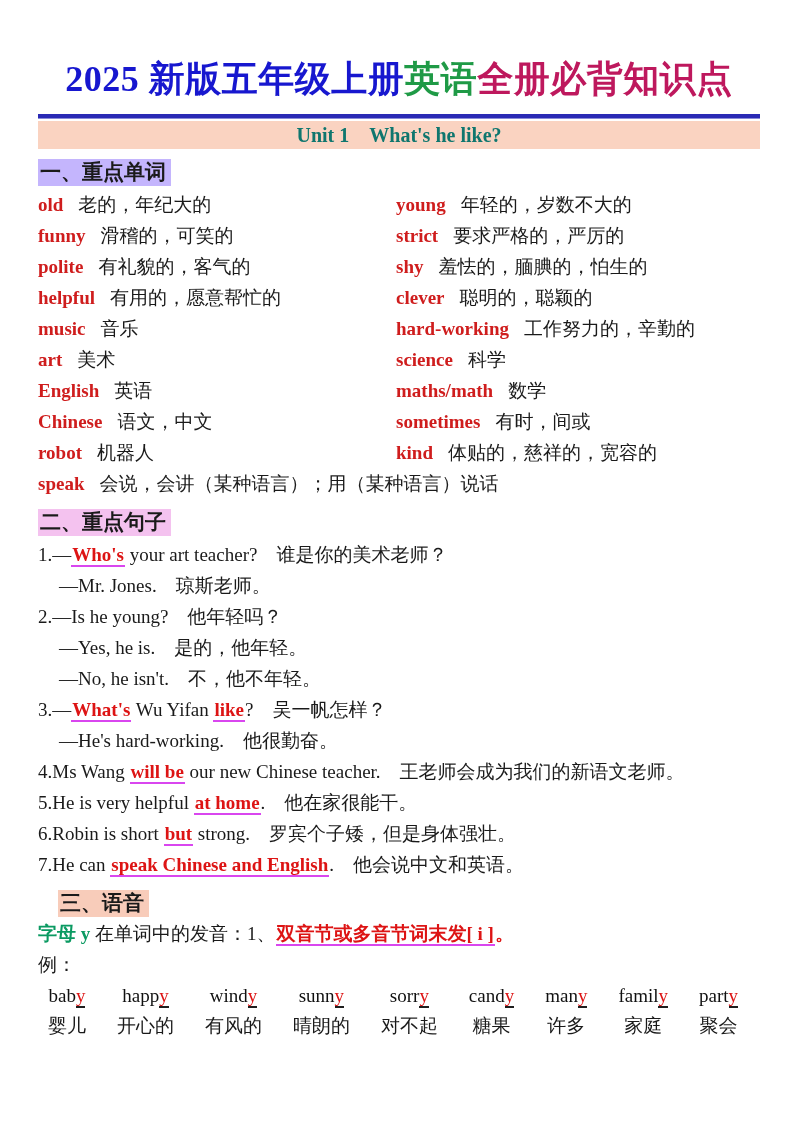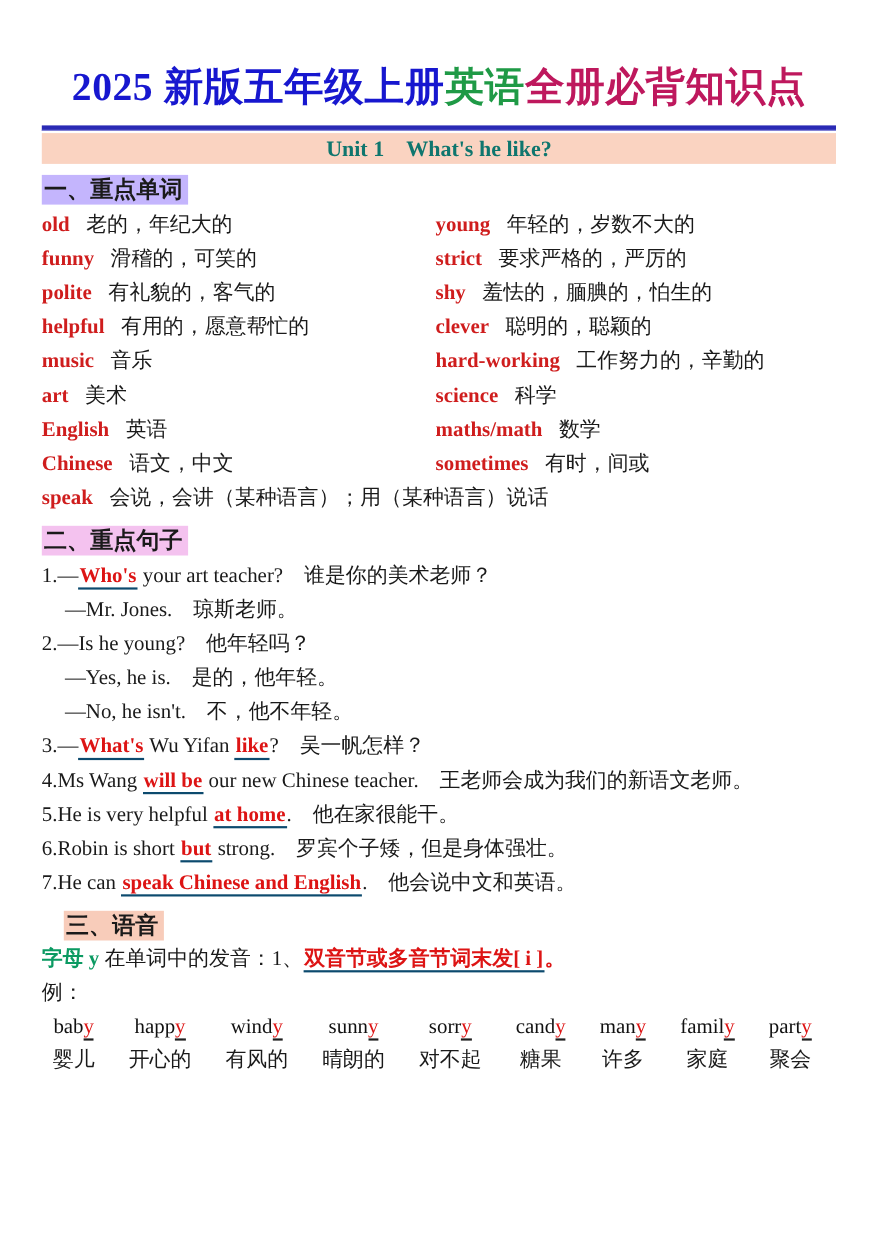--- a/index.html
+++ b/index.html
@@ -33,21 +33,21 @@
   
   .vocab-rows{font-size:19px;margin-top:2px;}
   .vocab-row{display:grid;grid-template-columns:358px 1fr;line-height:31px;}
   .vocab-cell .en{color:#cf1d1d;font-weight:bold;margin-right:15px;}
   .vocab-full{font-size:19px;line-height:31px;}
   .vocab-full .en{color:#cf1d1d;font-weight:bold;margin-right:15px;}
   
   .sentences{font-size:19px;margin-top:2px;}
   .line{line-height:31px;}
   .line.indent{padding-left:21px;}
-  .seg-red-u{color:#dd1414;font-weight:bold;border-bottom:2px solid #0c4a6e;padding:0 1px;}
+  .seg-red-u{color:#dd1414;font-weight:bold;border-bottom:2px solid #d946ef;padding:0 1px;}
   .seg-green{color:#0b9a62;font-weight:bold;}
   .seg-red{color:#dd1414;font-weight:bold;}
   
   .phonics-intro{font-size:19px;line-height:31px;}
   .example-label{font-size:19px;line-height:31px;}
   .word-table{
     display:flex;justify-content:space-between;
     padding:0 22px 0 10px;font-size:19px;margin-top:1px;
   }
   .word-col{text-align:center;}
@@ -100,37 +100,42 @@
         <div class="vocab-cell"><span class="en">science</span><span class="zh">科学</span></div>
       </div>
       <div class="vocab-row">
         <div class="vocab-cell"><span class="en">English</span><span class="zh">英语</span></div>
         <div class="vocab-cell"><span class="en">maths/math</span><span class="zh">数学</span></div>
       </div>
       <div class="vocab-row">
         <div class="vocab-cell"><span class="en">Chinese</span><span class="zh">语文，中文</span></div>
         <div class="vocab-cell"><span class="en">sometimes</span><span class="zh">有时，间或</span></div>
       </div>
+      <div class="vocab-row">
+        <div class="vocab-cell"><span class="en">robot</span><span class="zh">机器人</span></div>
+        <div class="vocab-cell"><span class="en">kind</span><span class="zh">体贴的，慈祥的，宽容的</span></div>
+      </div>
     </div>
 
   <div class="vocab-full">
     <span class="en">speak</span><span class="zh">会说，会讲（某种语言）；用（某种语言）说话</span>
   </div>
 
   <div class="sec-head">
     <span class="hl hl-pink">二、重点句子</span>
   </div>
 
   <div class="sentences" id="sentences">
       <div class="line"><span>1.—</span><span class="seg-red-u">Who's</span><span> your art teacher?　谁是你的美术老师？</span></div>
       <div class="line indent"><span>—Mr. Jones.　琼斯老师。</span></div>
       <div class="line"><span>2.—Is he young?　他年轻吗？</span></div>
       <div class="line indent"><span>—Yes, he is.　是的，他年轻。</span></div>
       <div class="line indent"><span>—No, he isn't.　不，他不年轻。</span></div>
       <div class="line"><span>3.—</span><span class="seg-red-u">What's</span><span> Wu Yifan </span><span class="seg-red-u">like</span><span>?　吴一帆怎样？</span></div>
+      <div class="line indent"><span>—He's hard-working.　他很勤奋。</span></div>
       <div class="line"><span>4.Ms Wang </span><span class="seg-red-u">will be</span><span> our new Chinese teacher.　王老师会成为我们的新语文老师。</span></div>
       <div class="line"><span>5.He is very helpful </span><span class="seg-red-u">at home</span><span>.　他在家很能干。</span></div>
       <div class="line"><span>6.Robin is short </span><span class="seg-red-u">but</span><span> strong.　罗宾个子矮，但是身体强壮。</span></div>
       <div class="line"><span>7.He can </span><span class="seg-red-u">speak Chinese and English</span><span>.　他会说中文和英语。</span></div>
     </div>
 
   <div class="sec-head">
     <span class="hl hl-salmon">三、语音</span>
   </div>
 

